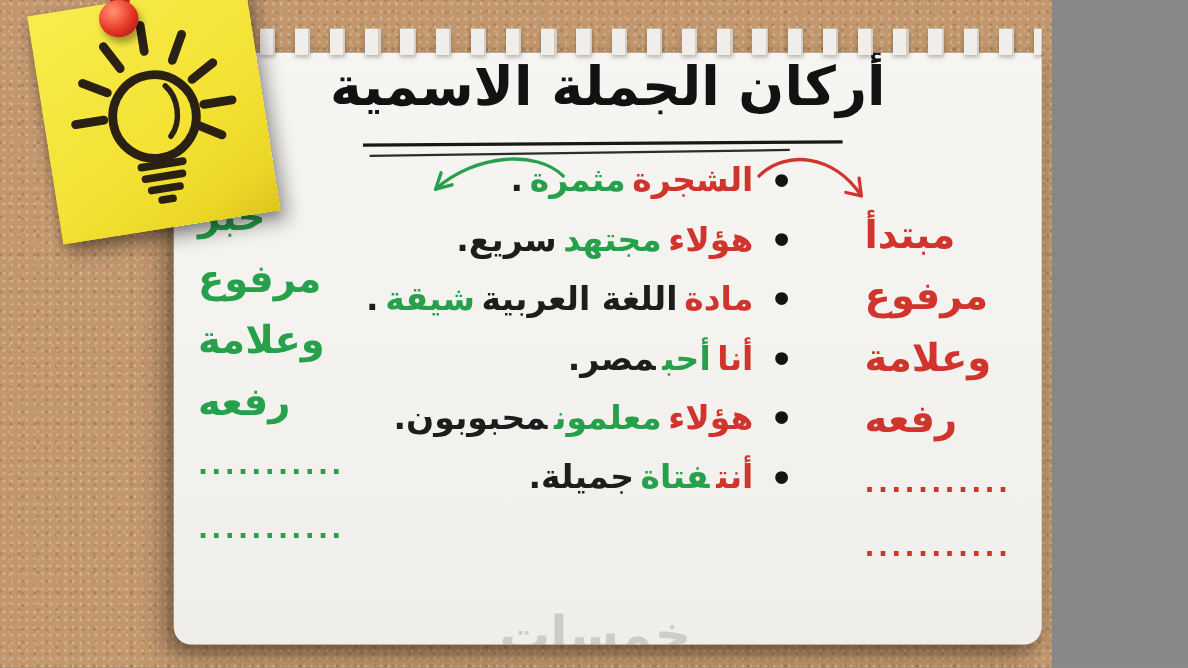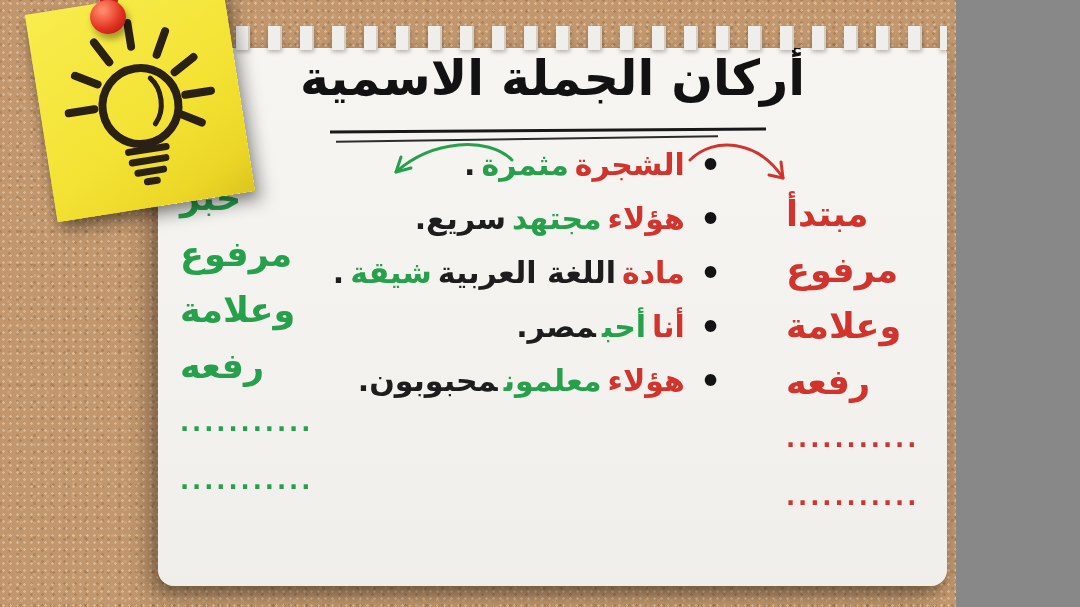--- a/index.html
+++ b/index.html
@@ -97,40 +97,42 @@
         <path d="M97 44 L83 41 M97 44 L95 28" stroke="#d1342c" stroke-width="3"></path>
       </svg>
     </div>
 
     <div class="sentences">
         <div class="s-line"><span class="bullet">•</span><span class="seg red">الشجرة</span><span class="seg green">مثمرة</span><span class="seg black">.</span></div>
         <div class="s-line"><span class="bullet">•</span><span class="seg red">هؤلاء</span><span class="seg green">مجتهد</span><span class="seg black">سريع.</span></div>
         <div class="s-line"><span class="bullet">•</span><span class="seg red">مادة</span><span class="seg black">اللغة العربية</span><span class="seg green">شيقة</span><span class="seg black">.</span></div>
         <div class="s-line"><span class="bullet">•</span><span class="seg red">أنا</span><span class="seg green">أحب</span><span class="seg black">مصر.</span></div>
         <div class="s-line"><span class="bullet">•</span><span class="seg red">هؤلاء</span><span class="seg green">معلمون</span><span class="seg black">محبوبون.</span></div>
+        <div class="s-line"><span class="bullet">•</span><span class="seg red">أنت</span><span class="seg green">فتاة</span><span class="seg black">جميلة.</span></div>
       </div>
 
     <div class="col col-right">
       <span class="w">مبتدأ</span>
       <span class="w">مرفوع</span>
       <span class="w">وعلامة</span>
       <span class="w">رفعه</span>
       <span class="dots">...........</span>
       <span class="dots">...........</span>
     </div>
 
     <div class="col col-left">
       <span class="w">خبر</span>
       <span class="w">مرفوع</span>
       <span class="w">وعلامة</span>
       <span class="w">رفعه</span>
       <span class="dots">...........</span>
       <span class="dots">...........</span>
     </div>
 
+    <div class="watermark">خمسات</div>
   </div>
 
   <div class="note">
     <svg width="160" height="176" viewBox="0 0 160 176" fill="none" stroke="#2b2014" stroke-linecap="round">
       <g stroke-width="8">
         <path d="M8 88 L34 88"></path>
         <path d="M20 52 L41 64"></path>
         <path d="M44 22 L56 44"></path>
         <path d="M80 8 L80 32"></path>
         <path d="M116 22 L104 44"></path>

